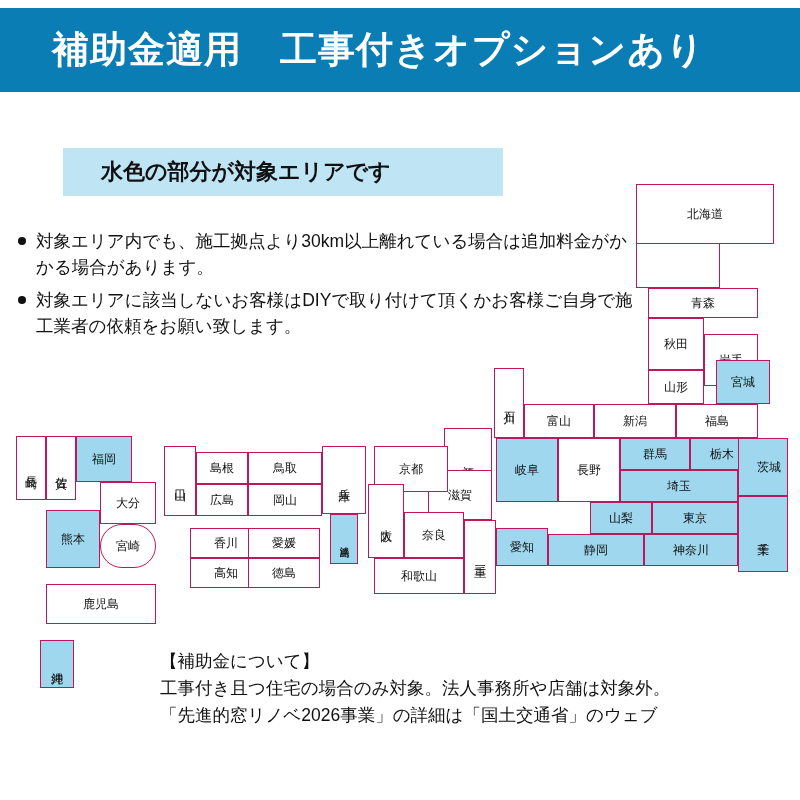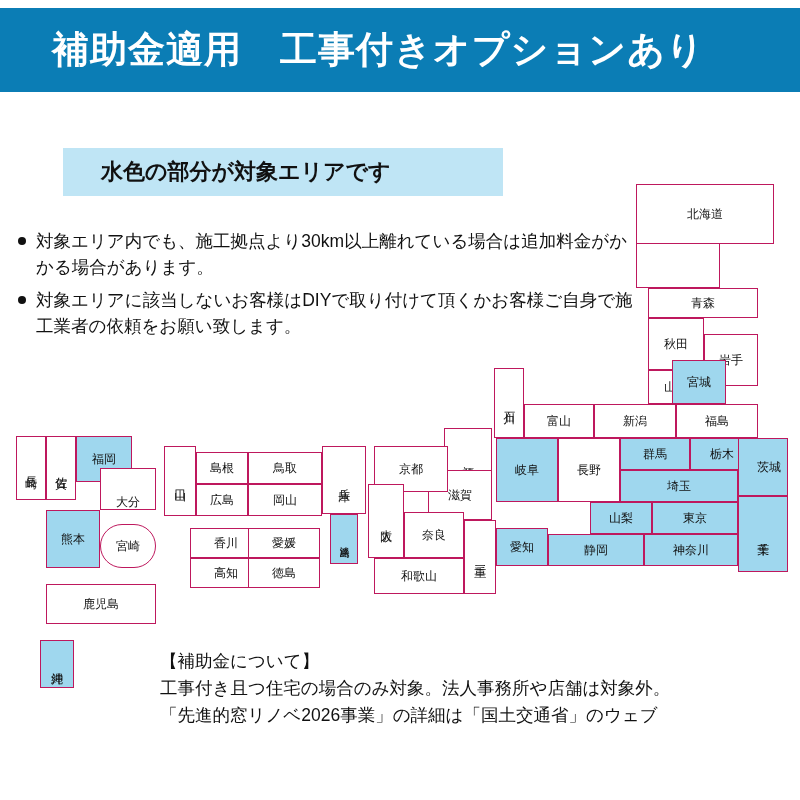--- a/index.html
+++ b/index.html
@@ -96,21 +96,21 @@
     </div>
     <div class="pref" style="left:648px;top:318px;width:56px;height:52px;">
       <span>秋田</span>
     </div>
     <div class="pref" style="left:704px;top:318px;width:54px;height:52px;margin-top:16px;">
       <span>岩手</span>
     </div>
     <div class="pref" style="left:648px;top:370px;width:56px;height:34px;">
       <span>山形</span>
     </div>
-    <div class="pref hl" style="left:672px;top:360px;width:54px;height:44px;">
+    <div class="pref hl" style="left:716px;top:360px;width:54px;height:44px;">
       <span>宮城</span>
     </div>
     <div class="pref" style="left:676px;top:404px;width:82px;height:34px;">
       <span>福島</span>
     </div>
 
     <div class="pref" style="left:594px;top:404px;width:82px;height:34px;">
       <span>新潟</span>
     </div>
     <div class="pref" style="left:524px;top:404px;width:70px;height:34px;">
@@ -216,21 +216,21 @@
 
     <div class="pref hl" style="left:76px;top:436px;width:56px;height:46px;">
       <span>福岡</span>
     </div>
     <div class="pref v" style="left:46px;top:436px;width:30px;height:64px;">
       <span>佐賀</span>
     </div>
     <div class="pref v" style="left:16px;top:436px;width:30px;height:64px;">
       <span>長崎</span>
     </div>
-    <div class="pref" style="left:100px;top:468px;width:56px;height:42px;align-items:flex-end;">
+    <div class="pref" style="left:100px;top:482px;width:56px;height:42px;">
       <span>大分</span>
     </div>
     <div class="pref hl" style="left:46px;top:510px;width:54px;height:58px;">
       <span>熊本</span>
     </div>
     <div class="pref" style="left:100px;top:524px;width:56px;height:44px;border-radius:22px;">
       <span>宮崎</span>
     </div>
     <div class="pref" style="left:46px;top:584px;width:110px;height:40px;">
       <span>鹿児島</span>

